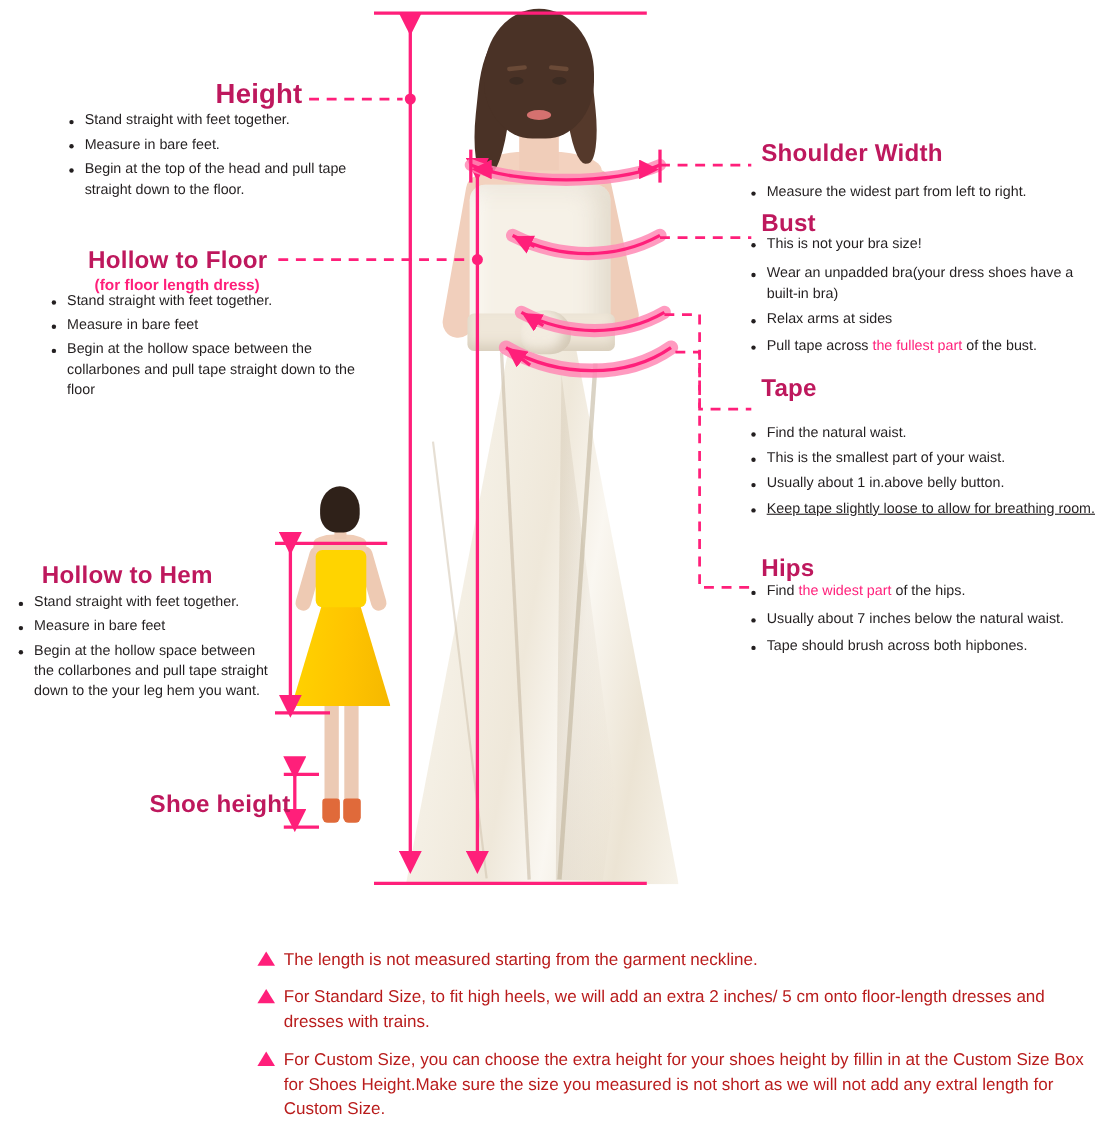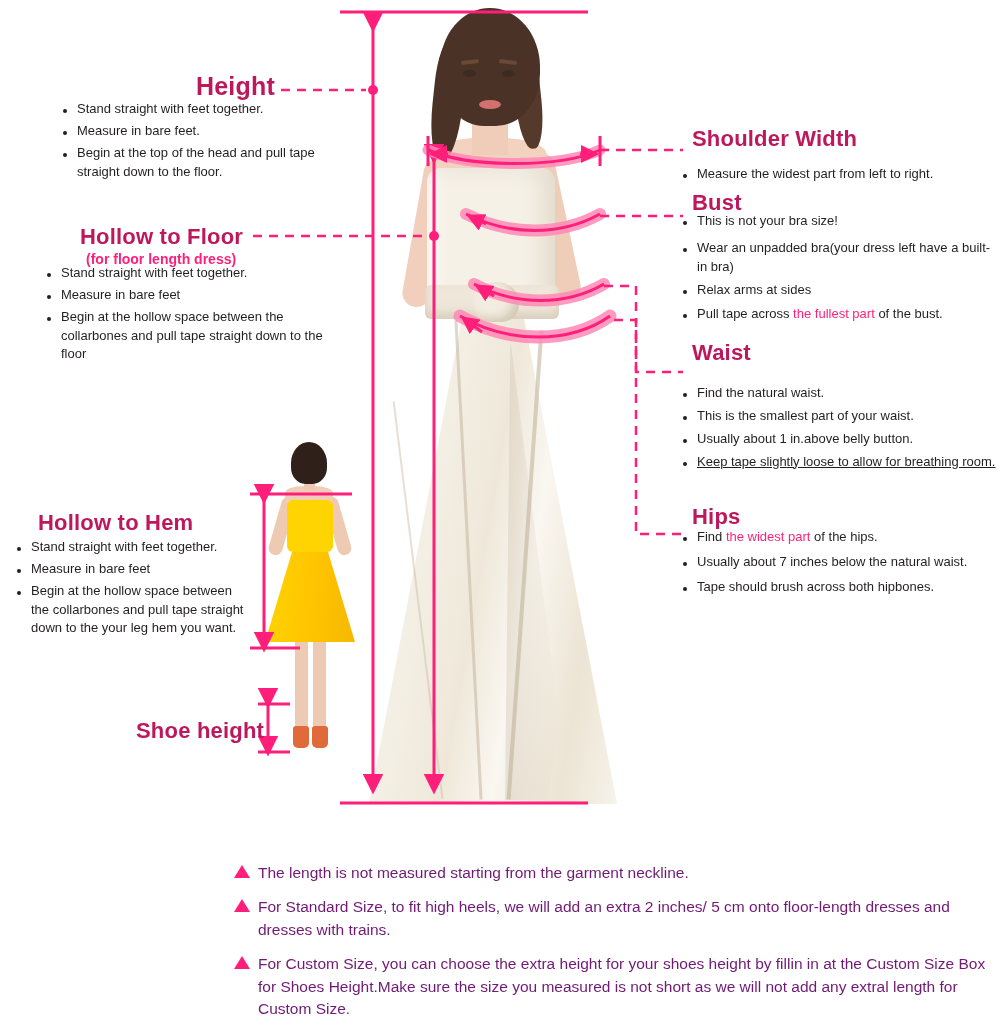--- a/index.html
+++ b/index.html
@@ -207,21 +207,21 @@
   }
   .pink-em { color: #ff1f7a; text-align: center; }
 
   
   #notes {
     left: 232px; top: 862px; width: 760px;
   }
   #notes .note {
     position: relative;
     padding-left: 26px;
-    color: #701a75;
+    color: #b91c1c;
     font-size: 15.5px;
     line-height: 1.45;
     margin-bottom: 12px;
   }
   #notes .note .tri {
     position: absolute;
     left: 2px; top: 3px;
     width: 0; height: 0;
     border-left: 8px solid transparent;
     border-right: 8px solid transparent;
@@ -396,29 +396,29 @@
   </div>
   <ul class="bullets abs" style="left:680px; top:143px; width:320px;">
     <li style="margin-top:22px;">Measure the widest part from left to right.</li>
   </ul>
 
   <div class="abs" style="left:692px; top:190px;">
     <div class="heading h-bust">Bust</div>
   </div>
   <ul class="bullets abs" style="left:680px; top:206px; width:318px;">
     <li style="margin-top:6px;">This is not your bra size!</li>
-    <li style="margin-top:8px;">Wear an unpadded bra(your dress left have a built-in bra)</li>
+    <li style="margin-top:8px;">Wear an unpadded bra(your dress shoes have a built-in bra)</li>
     <li style="margin-top:4px;">Relax arms at sides</li>
     <li style="margin-top:6px;">
       <span>Pull tape across </span><span class="pink-em">the fullest part</span><span> of the bust.</span>
     </li>
   </ul>
 
   <div class="abs" style="left:692px; top:340px;">
-    <div class="heading h-waist">Waist</div>
+    <div class="heading h-waist">Tape</div>
   </div>
   <ul class="bullets abs" style="left:680px; top:380px; width:318px;">
     <li style="margin-top:4px;">Find the natural waist.</li>
     <li style="margin-top:4px;">This is the smallest part of your waist.</li>
     <li style="margin-top:4px;">Usually about 1 in.above belly button.</li>
     <li style="margin-top:4px;text-decoration:underline;">Keep tape slightly loose to allow for breathing room.</li>
   </ul>
 
   <div class="abs" style="left:692px; top:504px;">
     <div class="heading h-hips">Hips</div>

